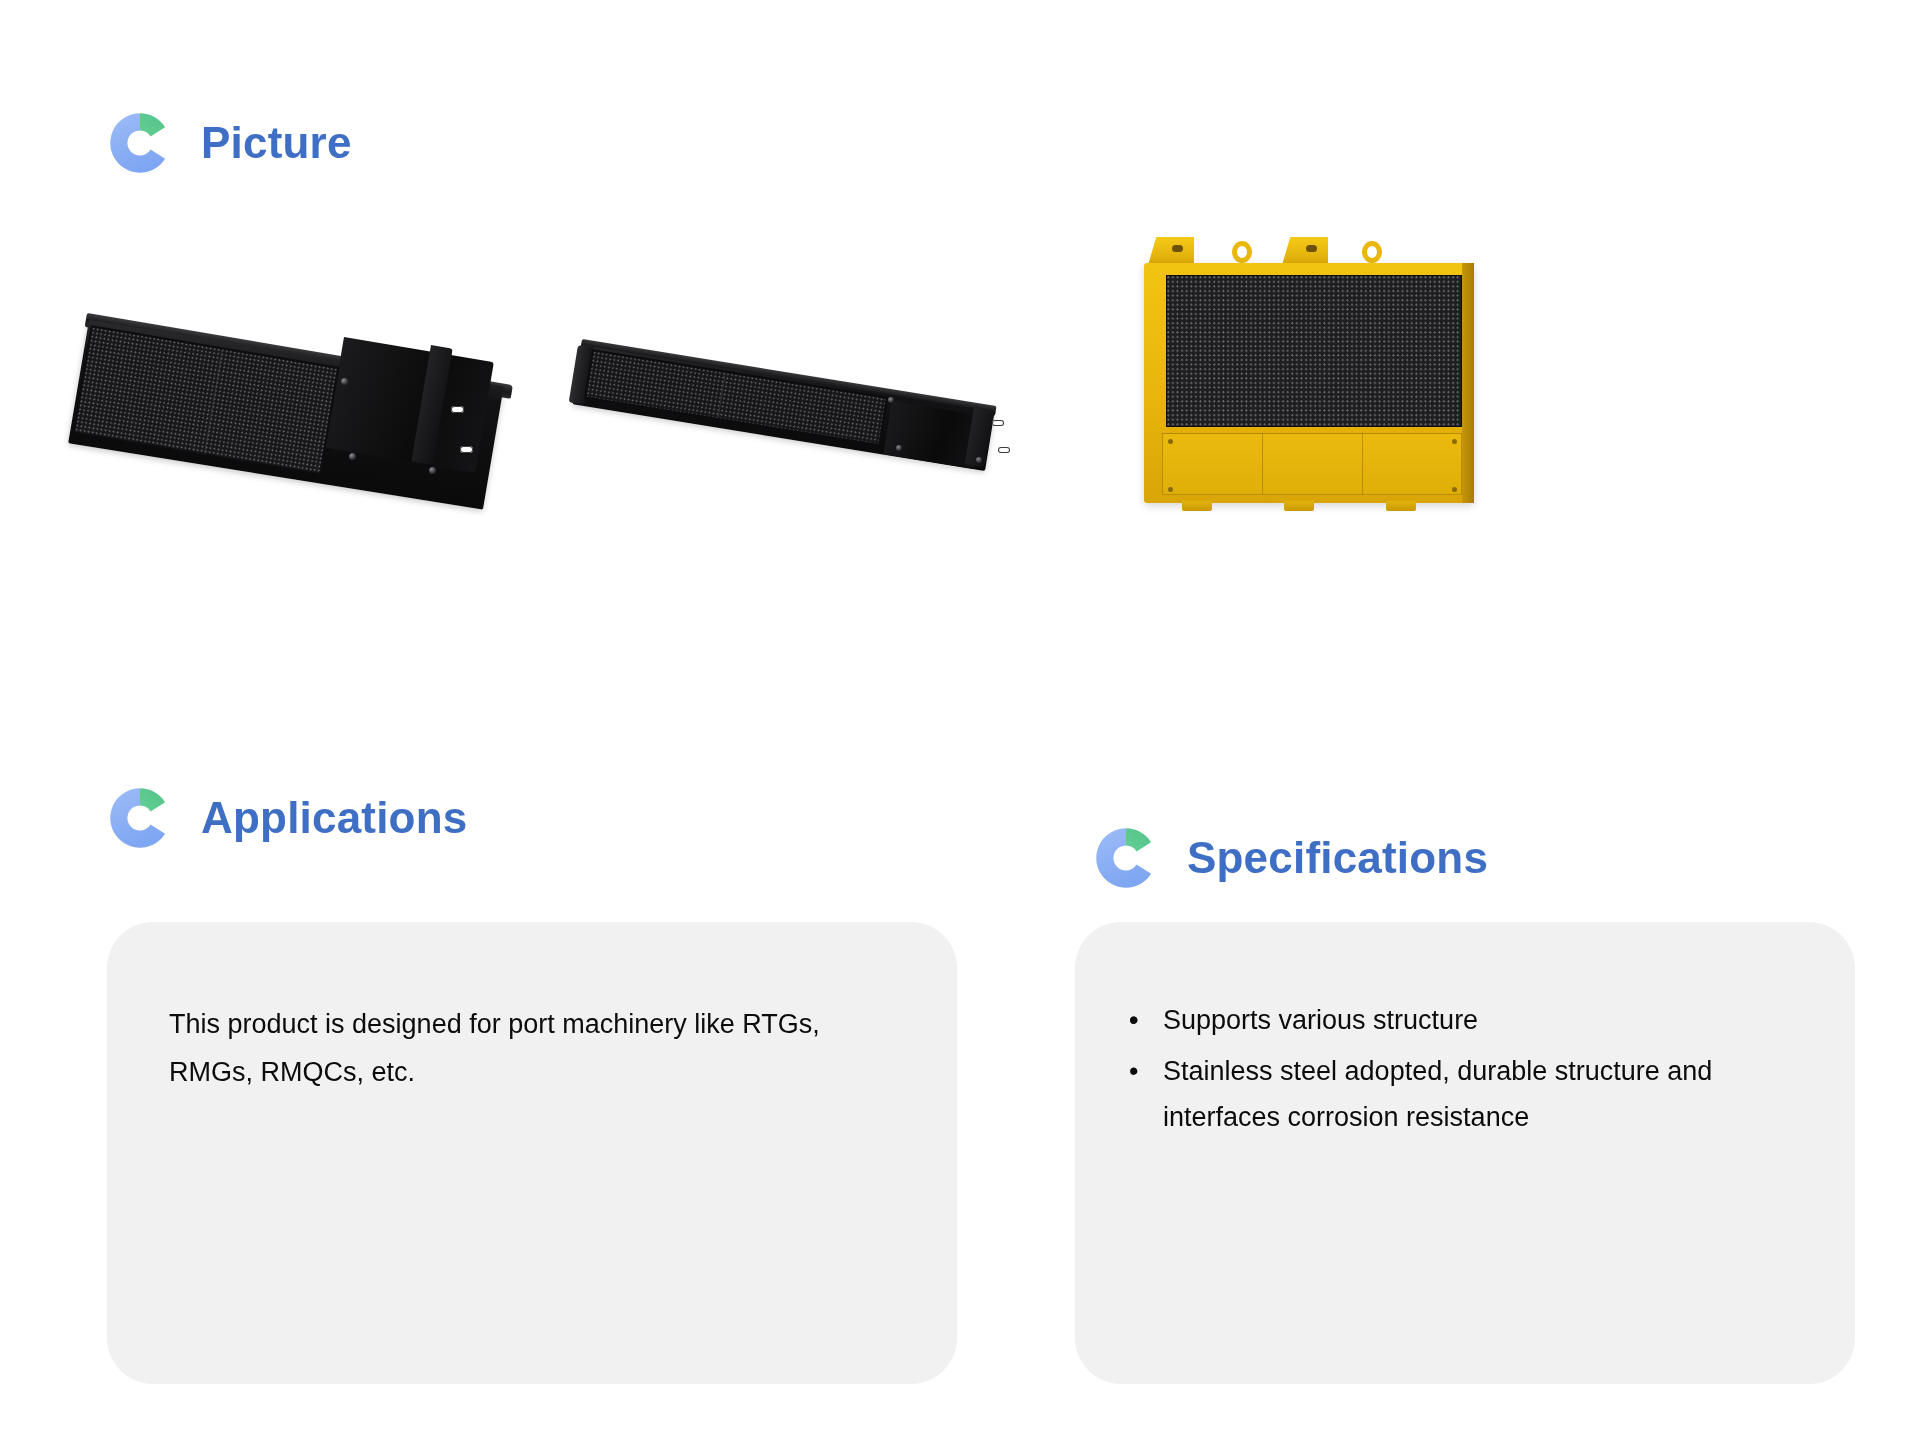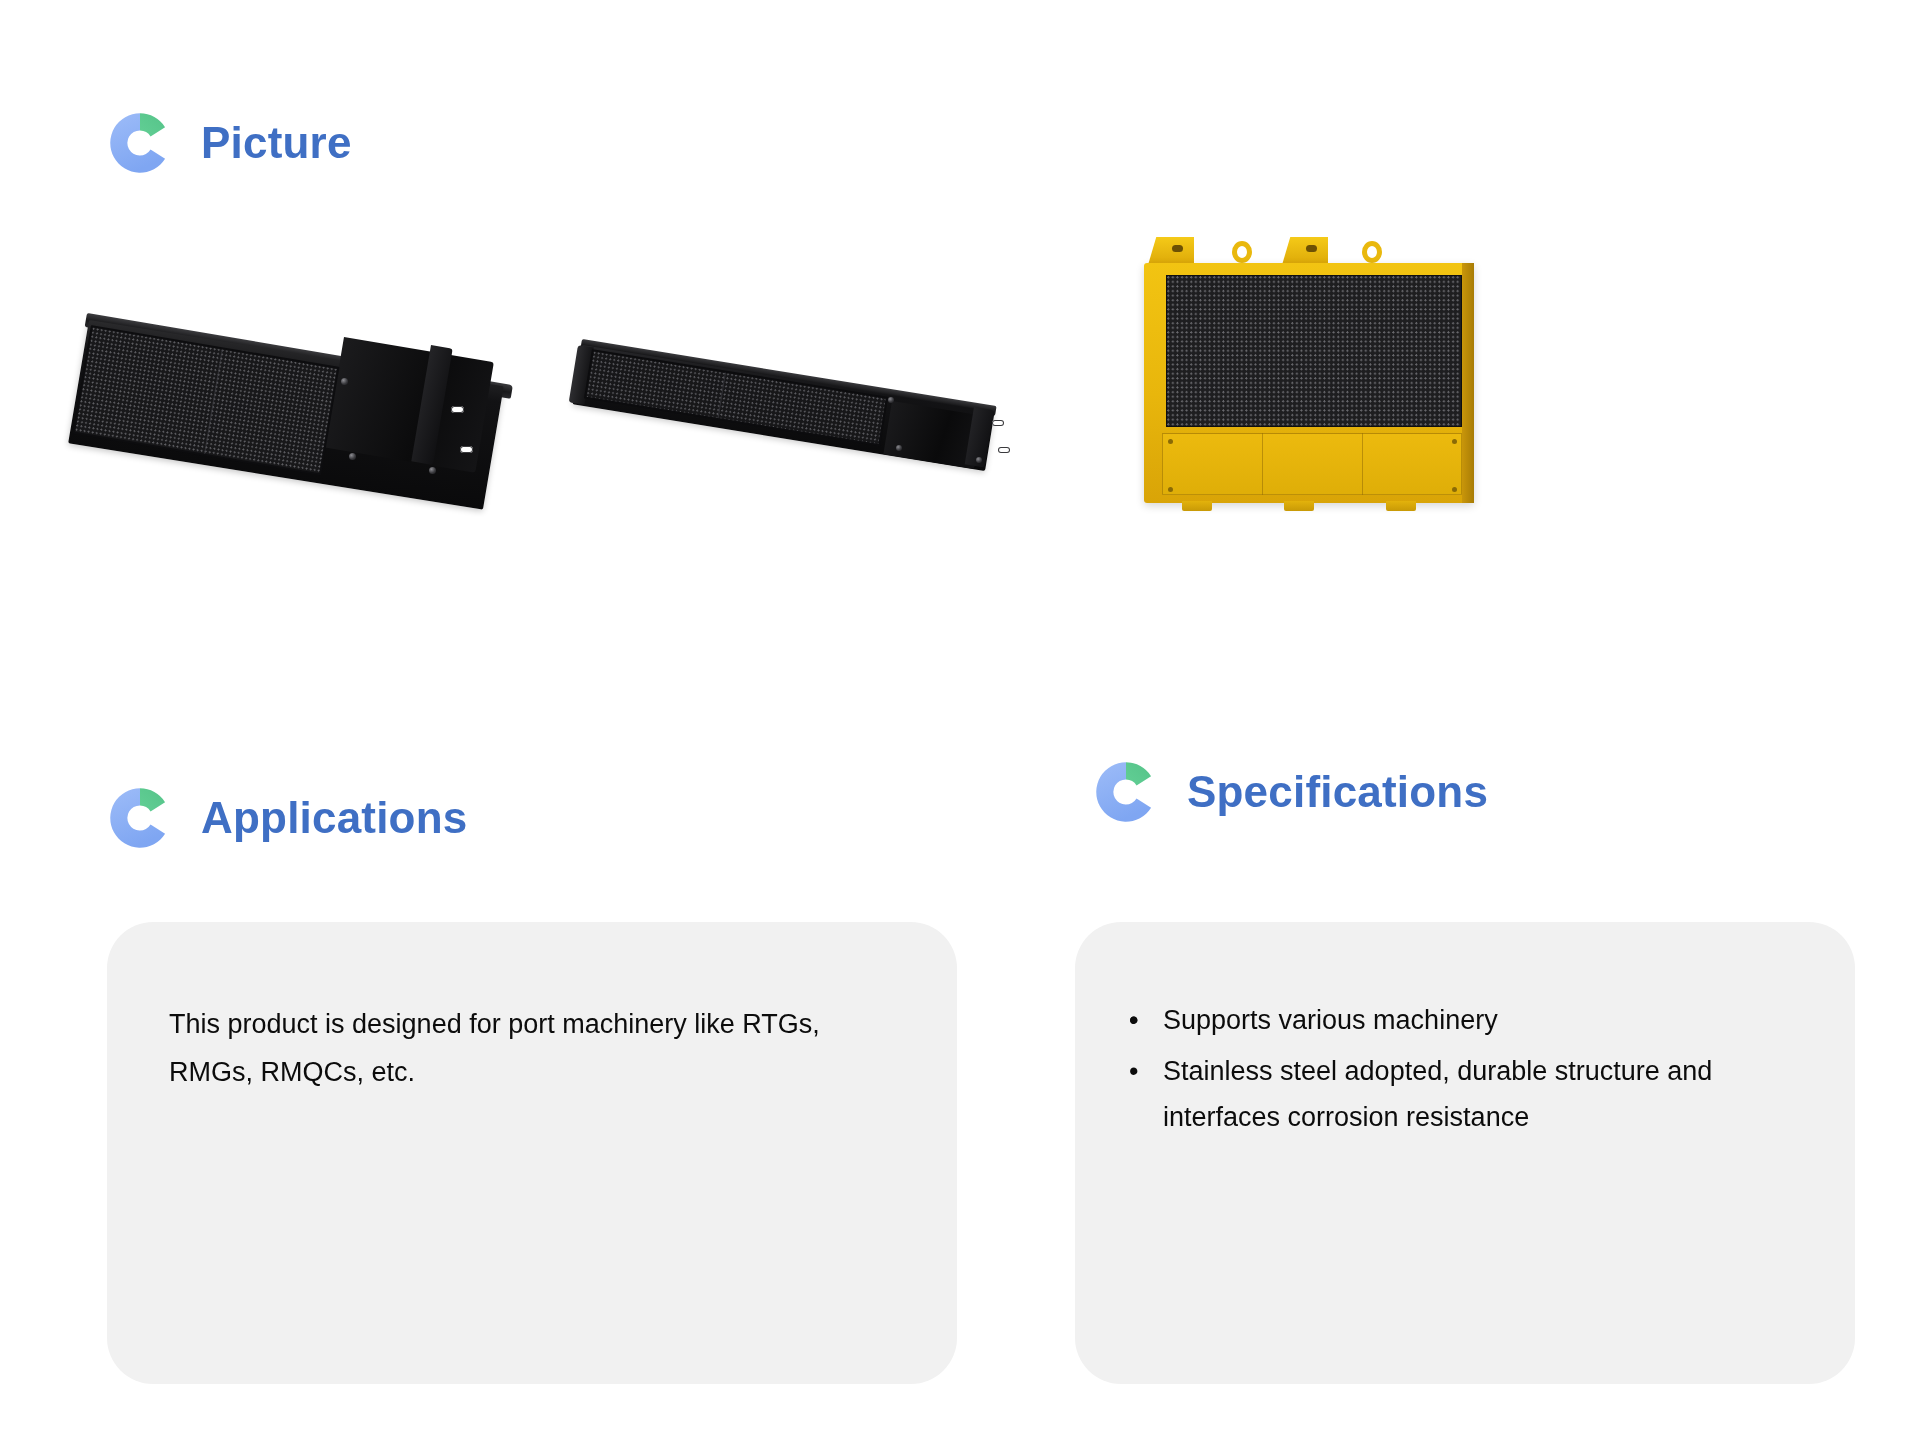--- a/index.html
+++ b/index.html
@@ -36,21 +36,21 @@
   .section-title {
     font-size: 44px;
     font-weight: bold;
     color: #3f6fc4;
     letter-spacing: 0.2px;
     white-space: nowrap;
   }
 
   #head-picture        { left: 98px;  top: 110px; }
   #head-applications   { left: 98px;  top: 785px; }
-  #head-specifications { left: 1084px; top: 759px; }
+  #head-specifications { left: 1084px; top: 825px; }
 
   
   .picture-strip {
     position: absolute;
     left: 0;
     top: 250px;
     width: 1920px;
     height: 420px;
   }
 
@@ -502,21 +502,21 @@
   </div>
 
   <div class="card" id="card-specifications">
     <div class="card-body">
       <ul class="spec-list">
         <li>
           <span class="bullet">•</span>
         </li>
         <li>
           <span class="bullet">•</span>
-          <span>Supports various machinery</span>
+          <span>Supports various structure</span>
         </li>
         <li>
           <span class="bullet">•</span>
           <span>Stainless steel adopted, durable structure and interfaces corrosion resistance</span>
         </li>
       </ul>
     </div>
   </div>
 
 </div>

